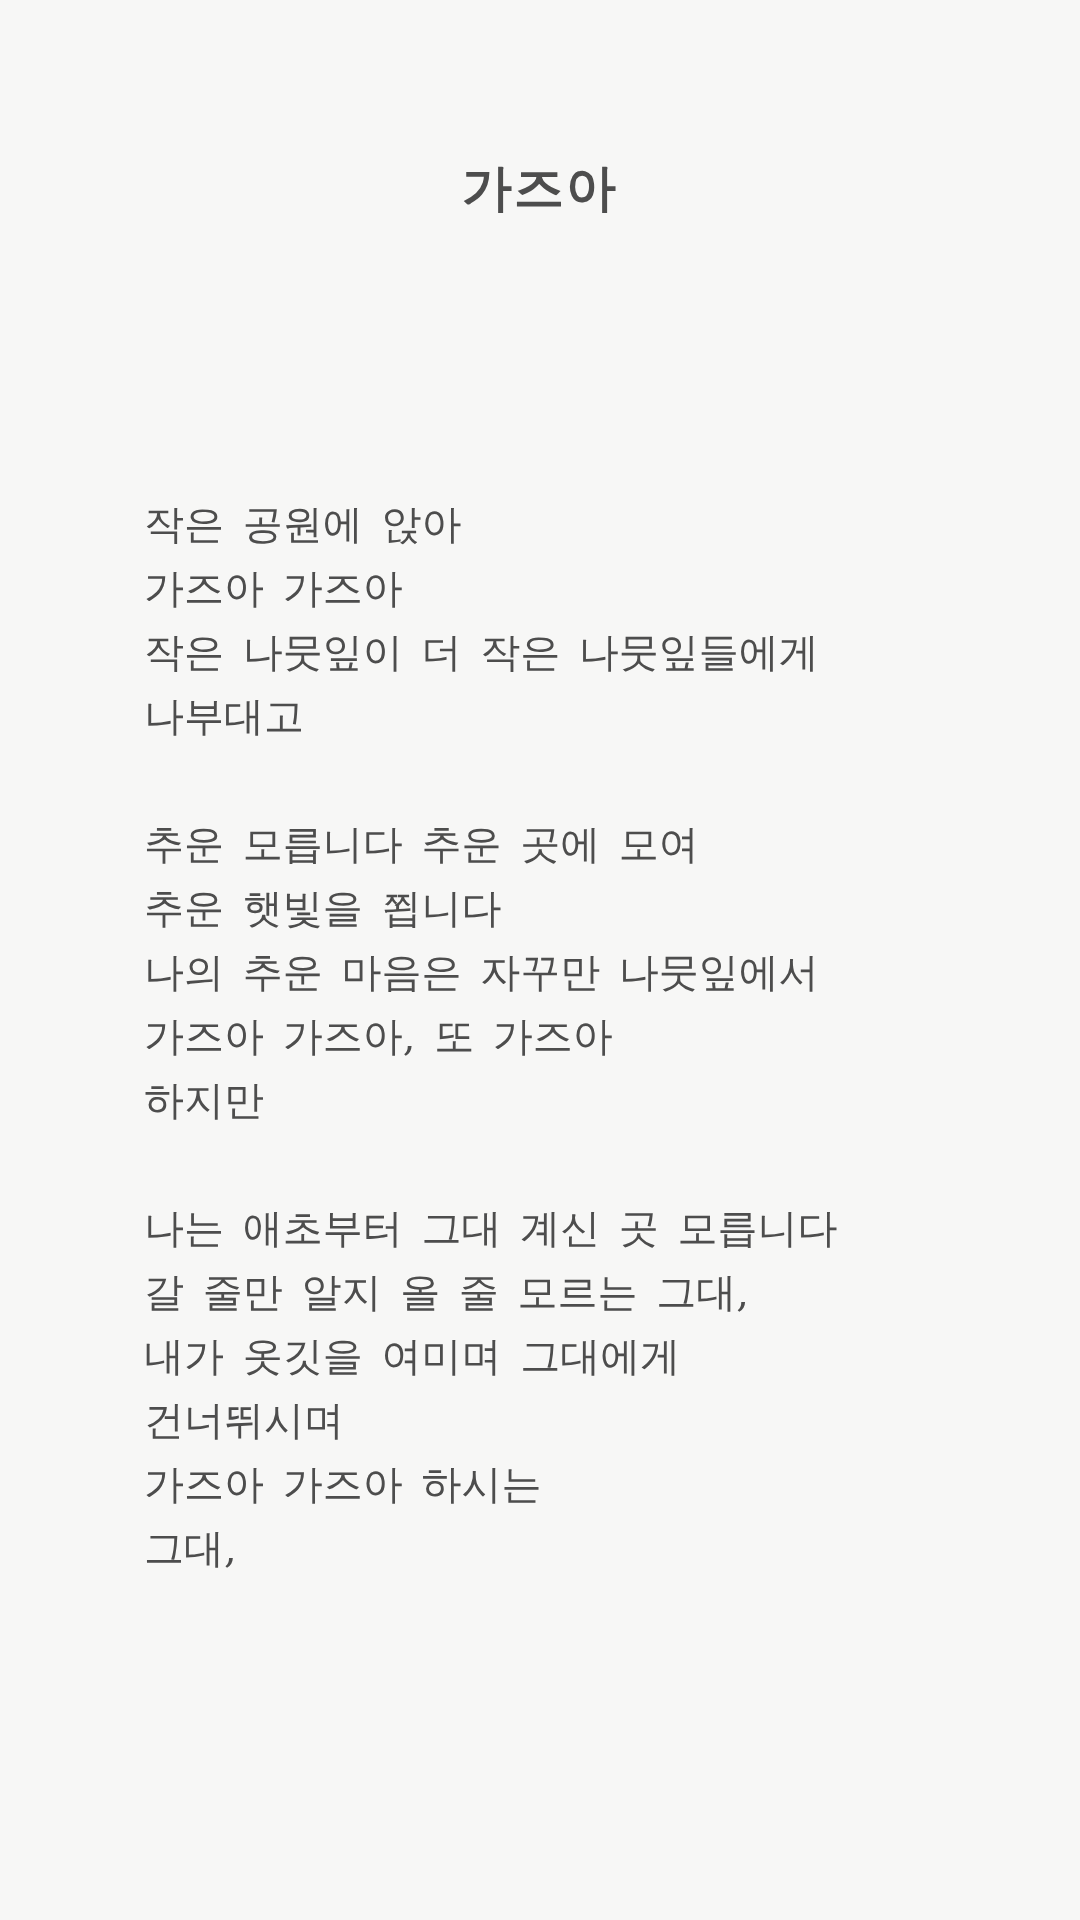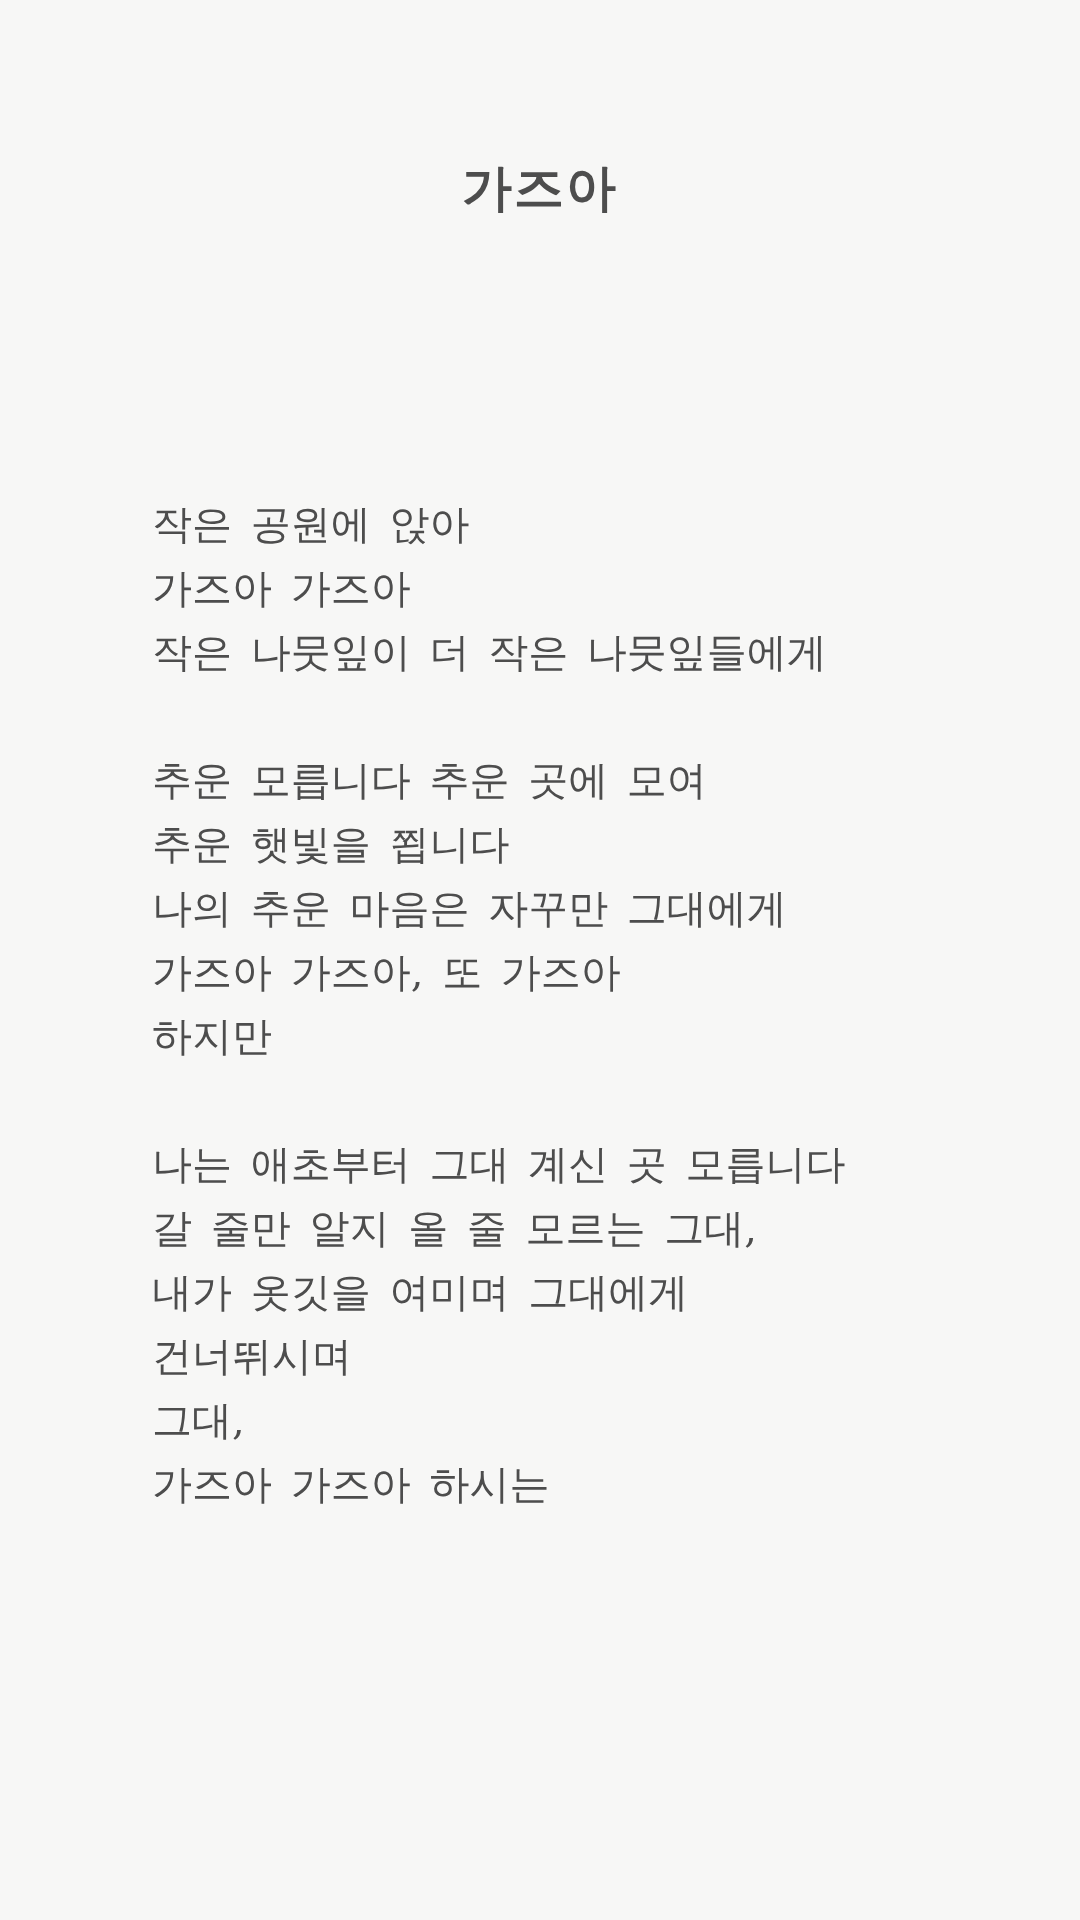--- a/index.html
+++ b/index.html
@@ -34,50 +34,51 @@
   .poem-body {
     margin-top: 272px;
     margin-left: 140px;
     margin-right: 120px;
     font-size: 40px;
     line-height: 64px;
     word-spacing: 6px;
     color: var(--fg, #4d4d4d);
   }
   .poem-stanza {
-    margin: 0 0 64px 12px;
+    margin: 0 0 64px 4px;
     padding: 0;
   }
   .poem-stanza:last-child {
     margin-bottom: 0;
   }
   .poem-line {
     white-space: pre;
   }
 </style>
 </head>
 <body style="--bg: #f7f7f6; --fg: #4d4d4d;">
 
 <div class="page">
   <h1 class="poem-title">가즈아</h1>
   <div class="poem-body">
       <div class="poem-stanza">
         <div class="poem-line">작은 공원에 앉아</div>
         <div class="poem-line">가즈아 가즈아</div>
         <div class="poem-line">작은 나뭇잎이 더 작은 나뭇잎들에게</div>
+        <div class="poem-line">나부대고</div>
       </div>
       <div class="poem-stanza">
         <div class="poem-line">추운 모릅니다 추운 곳에 모여</div>
         <div class="poem-line">추운 햇빛을 쬡니다</div>
-        <div class="poem-line">나의 추운 마음은 자꾸만 그대에게</div>
+        <div class="poem-line">나의 추운 마음은 자꾸만 나뭇잎에서</div>
         <div class="poem-line">가즈아 가즈아, 또 가즈아</div>
         <div class="poem-line">하지만</div>
       </div>
       <div class="poem-stanza">
         <div class="poem-line">나는 애초부터 그대 계신 곳 모릅니다</div>
         <div class="poem-line">갈 줄만 알지 올 줄 모르는 그대,</div>
         <div class="poem-line">내가 옷깃을 여미며 그대에게</div>
         <div class="poem-line">건너뛰시며</div>
+        <div class="poem-line">가즈아 가즈아 하시는</div>
         <div class="poem-line">그대,</div>
-        <div class="poem-line">가즈아 가즈아 하시는</div>
       </div>
     </div>
 </div>
 
 </body></html>

